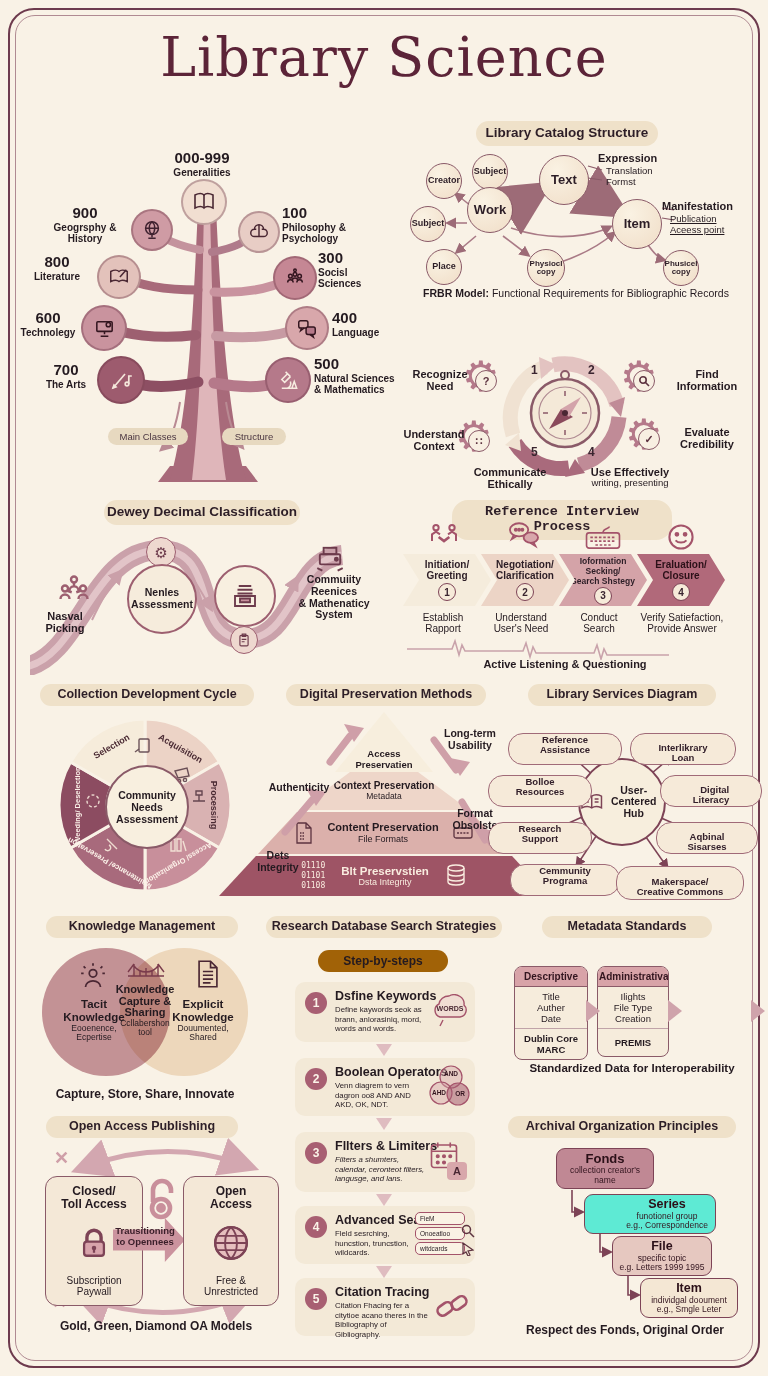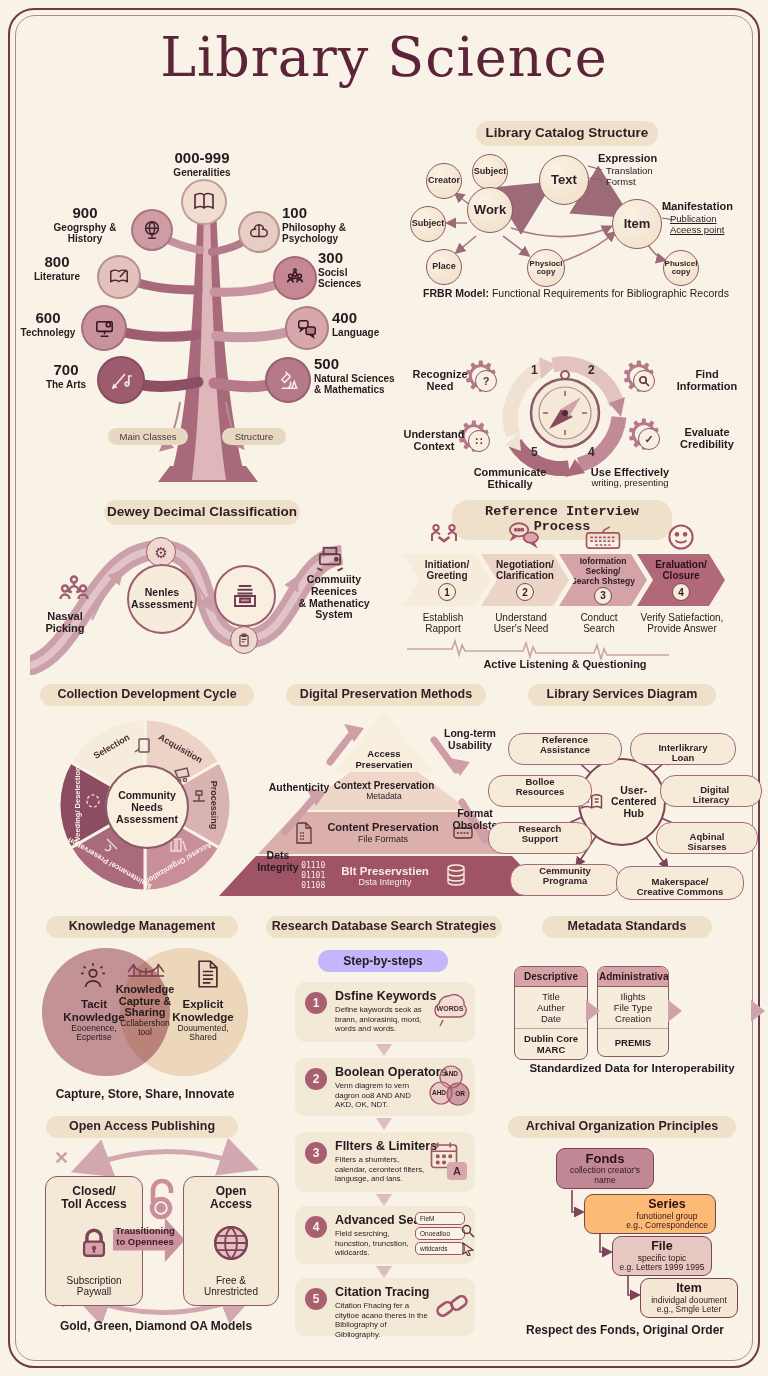--- a/index.html
+++ b/index.html
@@ -573,21 +573,21 @@
   </div>
   <div class="lbl ctr" style="left:162px;top:998px;width:82px;">
     <div class="b pl" style="font-size:11.5px;">Explicit
 Knowledge</div>
     <div class="pl" style="font-size:8.5px;">Douumented,
 Shared</div>
   </div>
   <div class="lbl ctr b" style="left:32px;top:1088px;width:226px;font-size:12px;">Capture, Store, Share, Innovate</div>
 
   <div class="hdr sm" style="left:266px;top:916px;width:232px;">Research Database Search Strategies</div>
-  <div class="abs ctr b" style="left:318px;top:950px;width:130px;background:#c4b5fd;border-radius:14px;font-size:12px;padding:4px 0;">Step-by-steps</div>
+  <div class="abs ctr b" style="left:318px;top:950px;width:130px;background:#a16207;border-radius:14px;font-size:12px;padding:4px 0;">Step-by-steps</div>
 
   <div class="card" style="left:295px;top:982px;width:180px;height:60px;">
     <div class="numc abs" style="left:10px;top:10px;width:22px;height:22px;font-size:12px;">1</div>
     <div class="abs b" style="left:40px;top:7px;font-size:12.5px;">Dsfine Keywords</div>
     <div class="abs" style="left:40px;top:23px;width:92px;font-size:7.8px;line-height:1.25;">Define kaywords seok as brann, anlorasiniq, mord, words and words.</div>
     <div class="abs" style="left:134px;top:12px;">
       <svg width="42" height="34" viewBox="0 0 42 34">
           <path d="M20,2 a10,9 0 0 0 -10,8 a7,7 0 0 0 1,13 h20 a7,7 0 0 0 4,-12 a10,9 0 0 0 -15,-9 z" fill="#f0ddd3" stroke="#a4536a" stroke-width="1.4"></path>
           <path d="M14,26 l-3,6" stroke="#a4536a" stroke-width="1.4"></path>
           <text x="21" y="17" text-anchor="middle" font-size="7" font-weight="bold" fill="#4a2733">WORDS</text>
@@ -611,21 +611,21 @@
           <text x="35" y="32" text-anchor="middle" font-size="6.5" font-weight="bold" fill="#33151f">OR</text>
         </svg>
     </div>
   </div>
   <svg class="abs" style="left:376px;top:1118px;" width="16" height="12">
       <polygon points="0,0 16,0 8,12" fill="#dfbcc0"></polygon>
     </svg>
   <div class="card" style="left:295px;top:1132px;width:180px;height:60px;">
     <div class="numc abs" style="left:10px;top:10px;width:22px;height:22px;font-size:12px;">3</div>
     <div class="abs b" style="left:40px;top:7px;font-size:12.5px;">Fllters &amp; Limiters</div>
-    <div class="abs" style="left:40px;top:23px;width:92px;font-size:7.8px;line-height:1.25;">Filters a shumters, calendar, ceronteot filters, langusge, and lans.</div>
+    <div class="abs" style="left:40px;top:23px;width:92px;font-size:7.8px;line-height:1.25;font-style:italic;">Filters a shumters, calendar, ceronteot filters, langusge, and lans.</div>
     <div class="abs" style="left:134px;top:8px;">
       <svg width="30" height="30" viewBox="0 0 24 24" fill="none" stroke="#a4536a" stroke-width="1.3">
           <rect x="2" y="4" width="20" height="18" rx="2"></rect>
           <path d="M2,9 h20 M7,2 v4 M17,2 v4"></path>
           <circle cx="7" cy="13" r="1" fill="#a4536a"></circle>
           <circle cx="12" cy="13" r="1" fill="#a4536a"></circle>
           <circle cx="17" cy="13" r="1" fill="#a4536a"></circle>
           <circle cx="7" cy="18" r="1" fill="#a4536a"></circle>
           <circle cx="12" cy="18" r="1" fill="#a4536a"></circle>
         </svg>
@@ -747,21 +747,21 @@
       <path d="M32,50 V72 H42"></path>
       <path d="M60,92 V112 H70"></path>
       <path d="M88,132 V155 H98"></path>
     </g>
   </svg>
   <div class="abox" style="left:556px;top:1148px;width:92px;background:#c08894;">
     <div class="b" style="font-size:13px;color:#2b1018;">Fonds</div>
     <div class="pl" style="font-size:8.5px;color:#33151f;">collection creator's
 name</div>
   </div>
-  <div class="abox" style="left:584px;top:1194px;width:92px;background:#fdba74;padding-left:36px;">
+  <div class="abox" style="left:584px;top:1194px;width:92px;background:#5eead4;padding-left:36px;">
     <div class="b" style="font-size:12.5px;color:#2b1018;">Series</div>
     <div class="pl" style="font-size:8.5px;color:#33151f;">funotionel group
 e.g., Correspondence</div>
   </div>
   <div class="abox" style="left:612px;top:1236px;width:94px;background:#e6c8c0;">
     <div class="b" style="font-size:12.5px;color:#2b1018;">File</div>
     <div class="pl" style="font-size:8.5px;color:#33151f;">specific topic
 e.g. Letters 1999 1995</div>
   </div>
   <div class="abox" style="left:640px;top:1278px;width:92px;background:#f4e7d4;">

